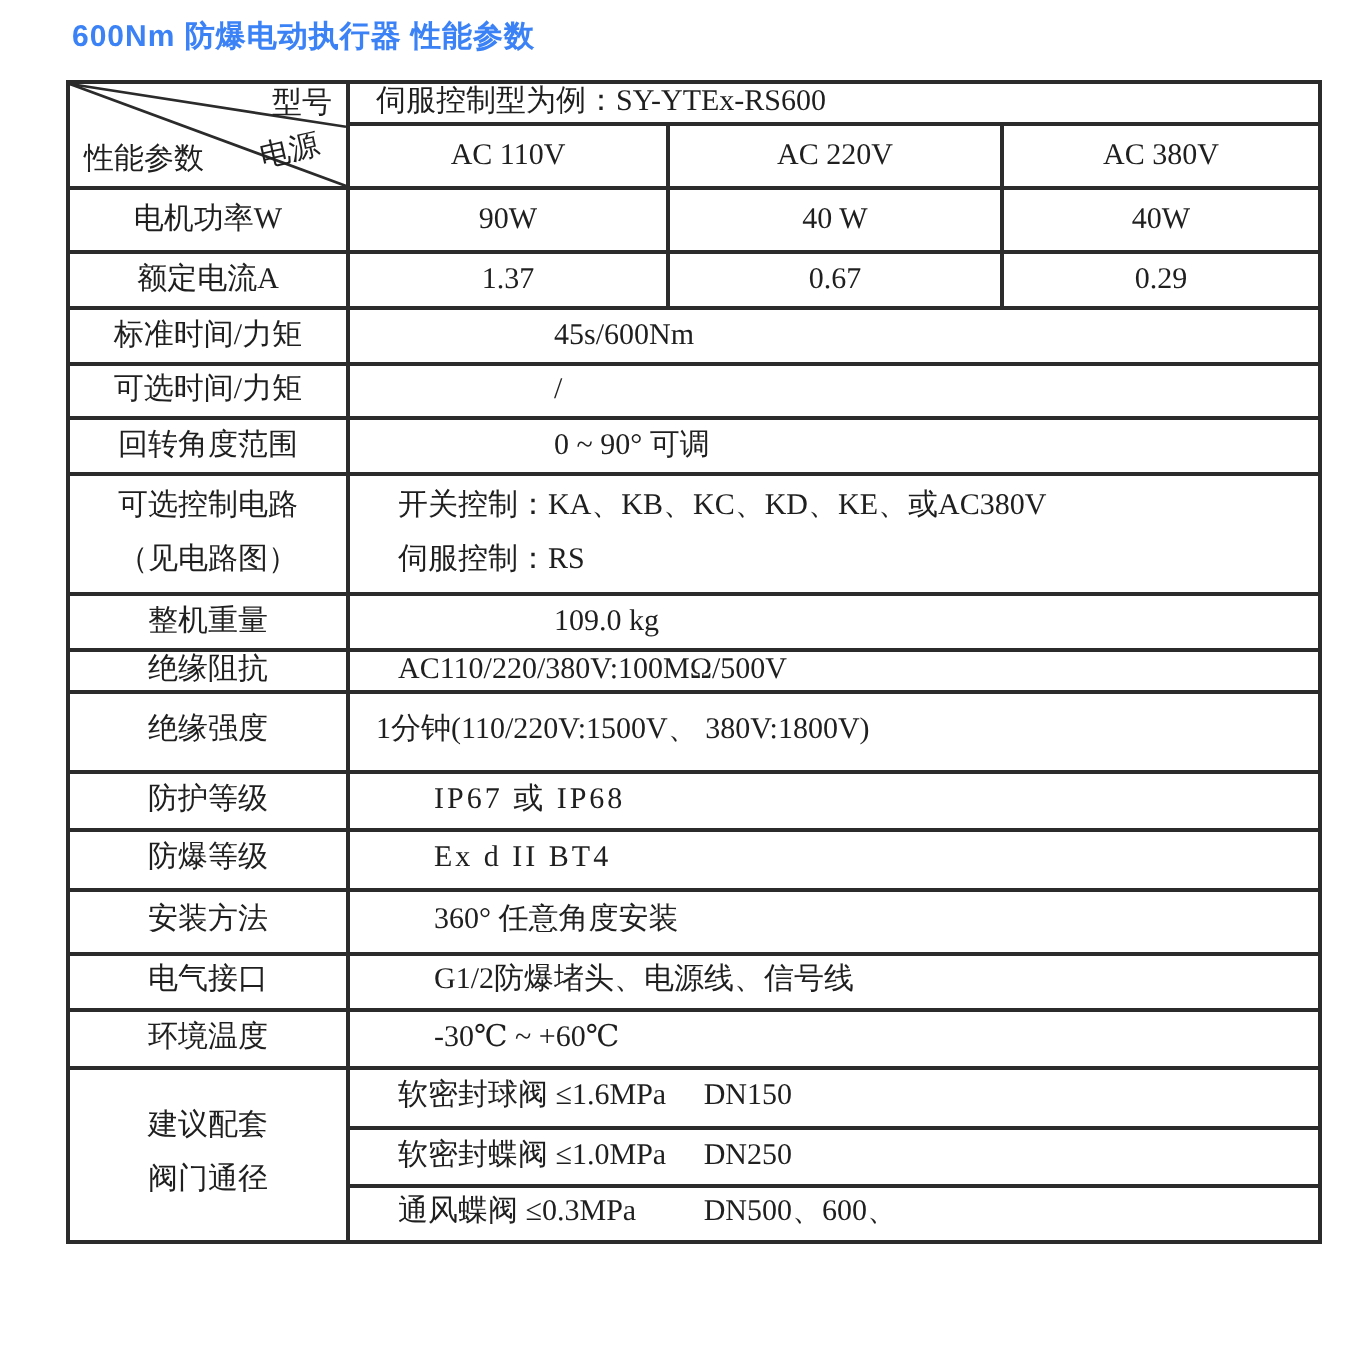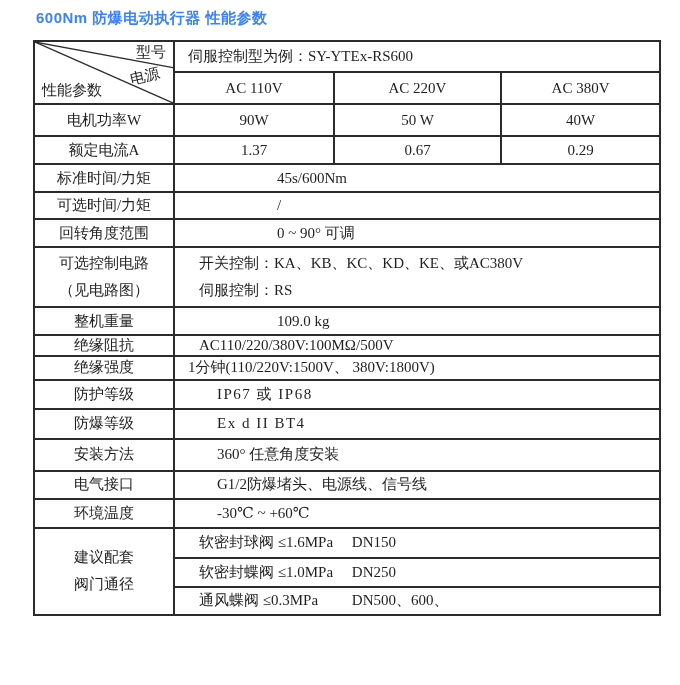--- a/index.html
+++ b/index.html
@@ -36,31 +36,31 @@
   }
   td.lbl { text-align: center; }
   td.ctr { text-align: center; }
   td.val { text-align: left; }
   .ind-a { padding-left: 13px !important; }
   .ind-b { padding-left: 24px !important; }
   .ind-c { padding-left: 42px !important; }
   .ind-d { padding-left: 102px !important; }
   .lsp  { letter-spacing: 1.5px; }
   
-  tr.r1  { height: 31px; border-radius: 11px; }
+  tr.r1  { height: 21px; border-radius: 11px; }
   tr.r2  { height: 32px; }
   tr.r3  { height: 32px; }
   tr.r4  { height: 28px; }
   tr.r5  { height: 28px; }
   tr.r6  { height: 27px; }
   tr.r7  { height: 28px; margin-left: 40px; }
   tr.r8  { height: 60px; }
   tr.r9  { height: 28px; }
   tr.r10 { height: 20px; }
-  tr.r11 { height: 24px; border-radius: 13px; }
+  tr.r11 { height: 40px; border-radius: 13px; }
   tr.r12 { height: 29px; }
   tr.r13 { height: 30px; }
   tr.r14 { height: 32px; }
   tr.r15 { height: 28px; }
   tr.r16 { height: 29px; }
   tr.r17 { height: 30px; }
   tr.r18 { height: 29px; margin-top: 48px; }
   tr.r19 { height: 28px; }
   
   td.diag {
@@ -107,21 +107,21 @@
   </tr>
   <tr class="r2">
     <td class="ctr">AC 110V</td>
     <td class="ctr">AC 220V</td>
     <td class="ctr">AC 380V</td>
   </tr>
 
   <tr class="r3">
     <td class="lbl">电机功率W</td>
     <td class="ctr">90W</td>
-    <td class="ctr">50 W</td>
+    <td class="ctr">40 W</td>
     <td class="ctr">40W</td>
   </tr>
 
   <tr class="r4">
     <td class="lbl">额定电流A</td>
     <td class="ctr">1.37</td>
     <td class="ctr">0.67</td>
     <td class="ctr">0.29</td>
   </tr>
 

